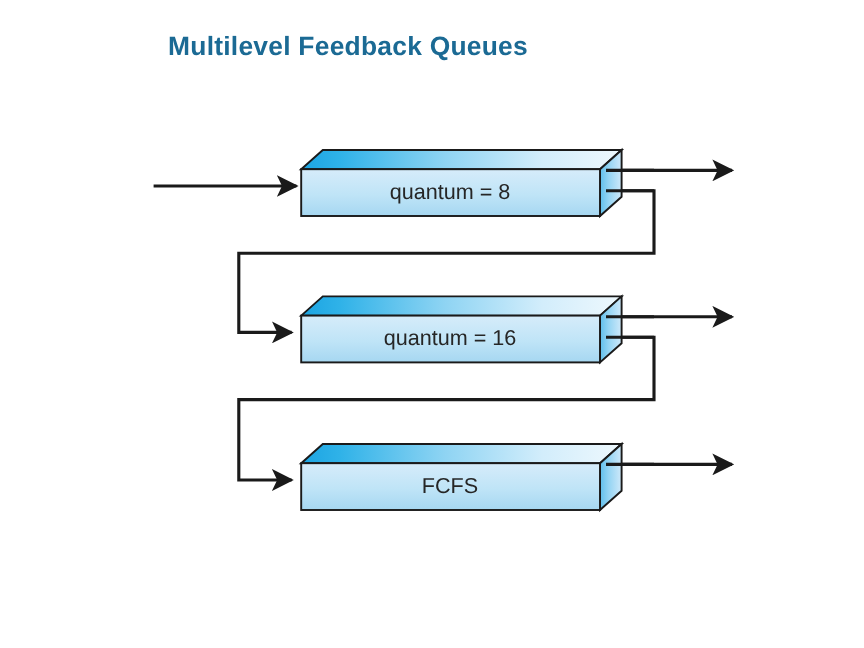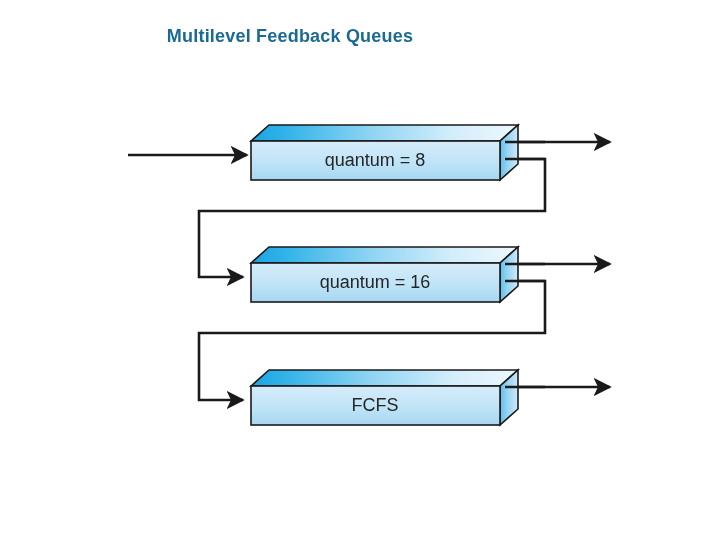--- a/index.html
+++ b/index.html
@@ -20,21 +20,21 @@
     height: 540px;
     background: #ffffff;
   }
   #slide-title {
     position: absolute;
     left: 0;
     top: 26px;
     width: 580px;
     text-align: center;
     font-family: "Liberation Sans", sans-serif;
-    font-size: 18px;
+    font-size: 22px;
     font-weight: bold;
     letter-spacing: 0.2px;
     color: #1b6a94;
     white-space: nowrap;
   }
   #diagram {
     position: absolute;
     left: 0;
     top: 0;
     width: 720px;

